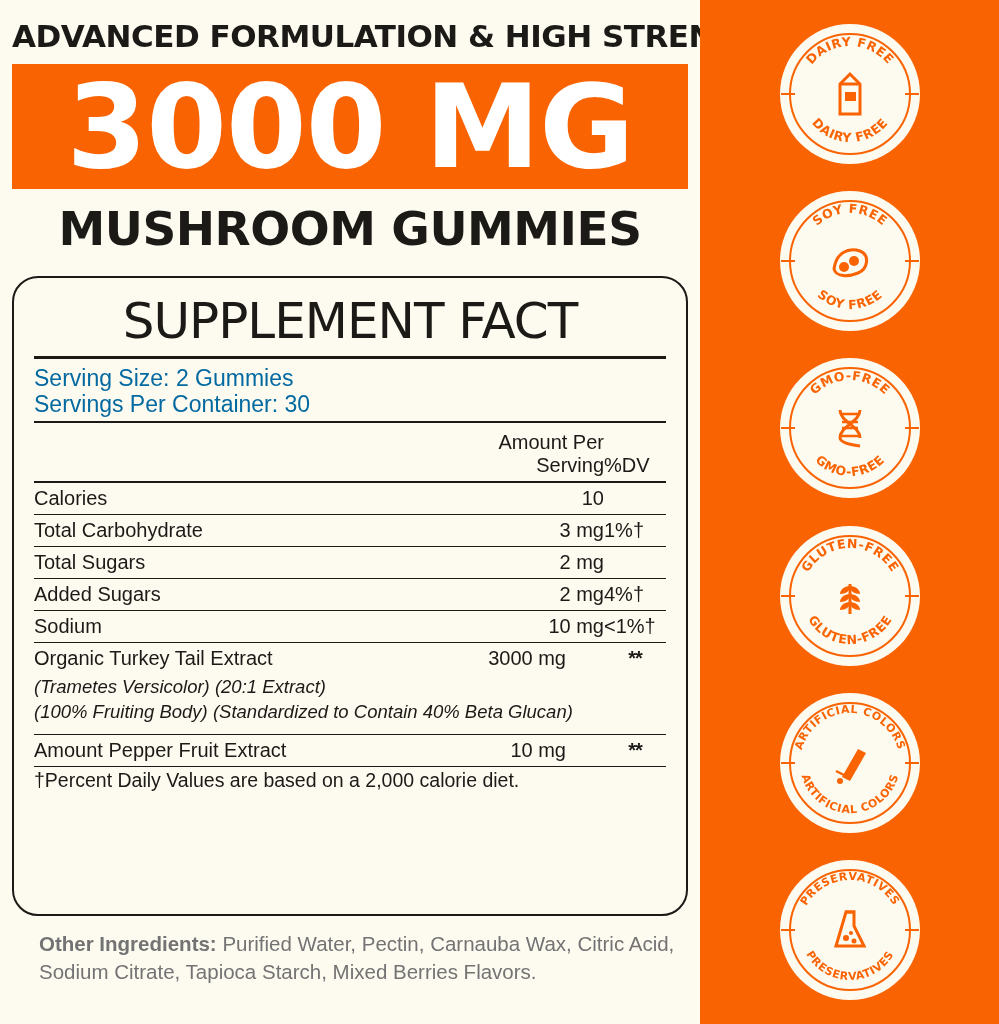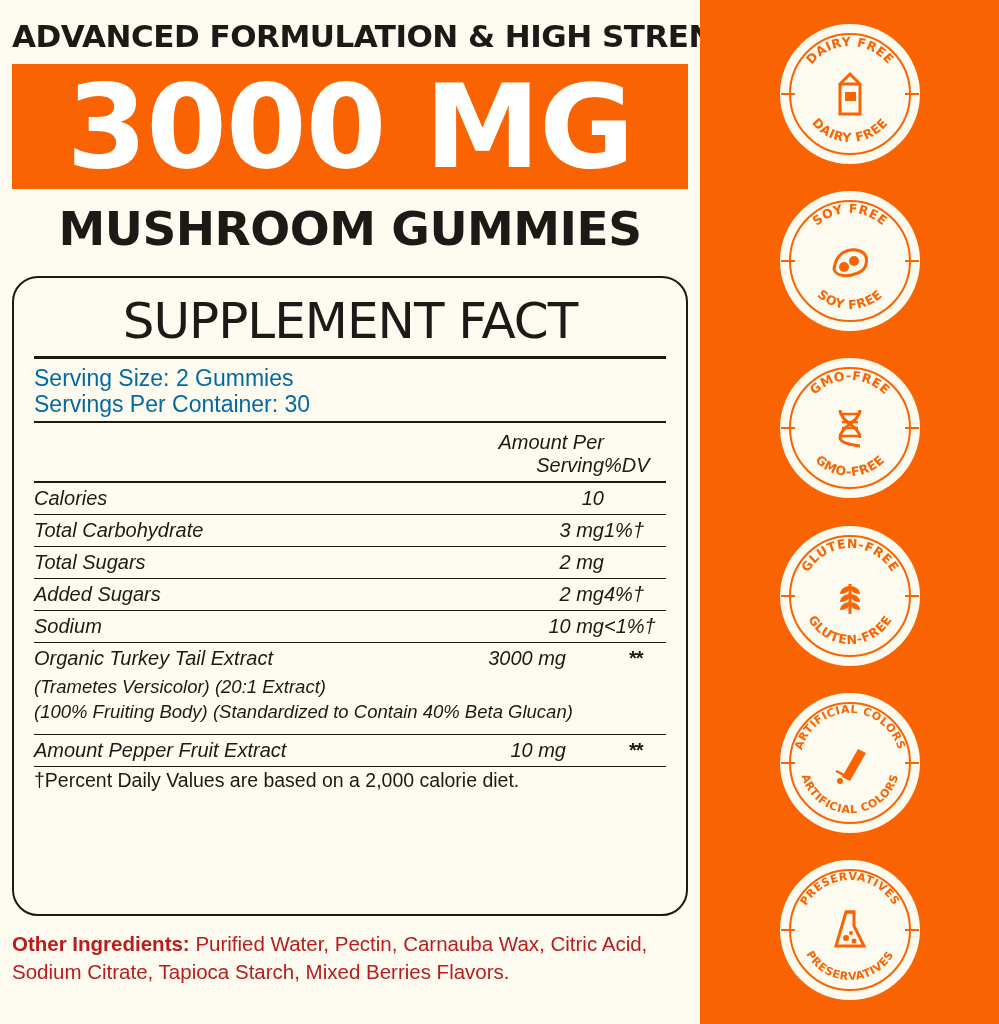--- a/index.html
+++ b/index.html
@@ -88,21 +88,20 @@
   }
   table.facts {
     width: 100%;
     border-collapse: collapse;
     font-size: 20px;
     color: #1b1a17;
   }
   table.facts td {
     padding: 4px 0 4px 0;
     vertical-align: bottom;
-    font-style: italic;
   }
   table.facts tr.row td { border-bottom: 1px solid #1b1a17; }
   td.label { text-align: left; }
   td.amount { text-align: right; width: 150px; padding-right: 6px; }
   td.dv { text-align: left; width: 62px; }
   .head-row td { font-size: 20px; border-bottom: 2px solid #1b1a17; padding-bottom: 3px; }
   .ingredient-row td { padding-top: 10px; padding-bottom: 4px; font-size: 20px; }
   .ingredient-row td.amount { padding-right: 38px; }
   .ingredient-row td.dv { text-align: center; font-weight: bold; letter-spacing: -1px;}
   .ing-note {
@@ -113,22 +112,23 @@
   }
   .footnote {
     font-size: 19.5px;
     color: #1b1a17;
     line-height: 26px;
     margin-top: 8px;
   }
   .other {
     margin-top: 14px;
     font-size: 20.5px;
-    color: #b91c1c;
+    color: #737373;
     line-height: 28px;
+    margin-left: 27px;
   }
   .other b { font-weight: bold; }
   
   .right {
     width: 299px;
     height: 1024px;
     background: #f96302;
     position: relative;
     display: flex;
     flex-direction: column;

